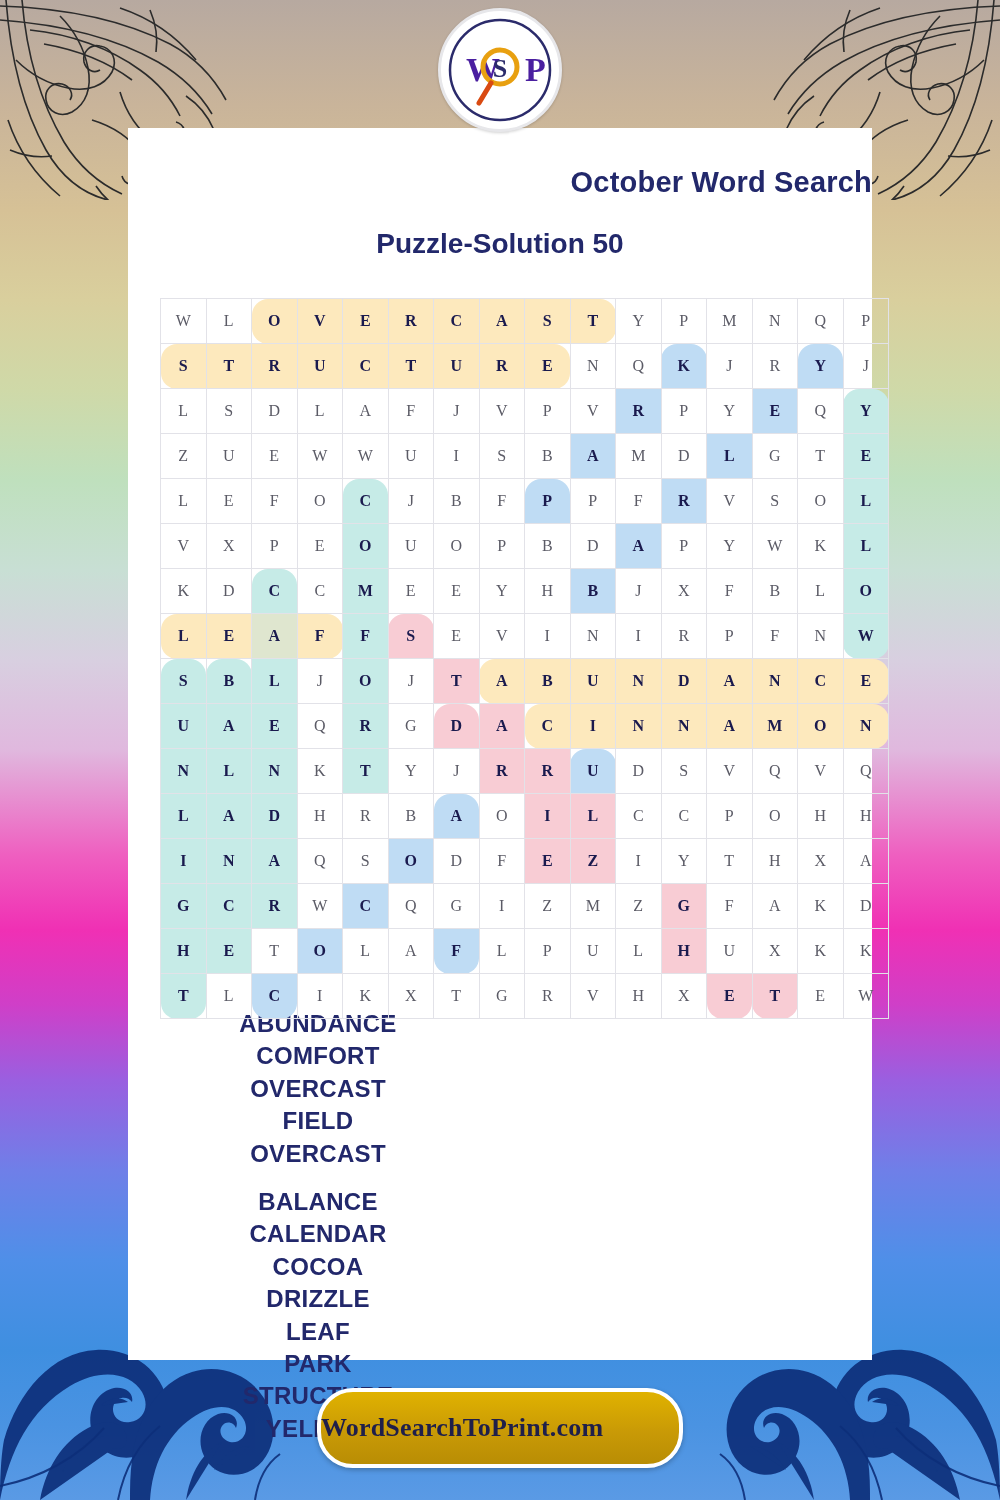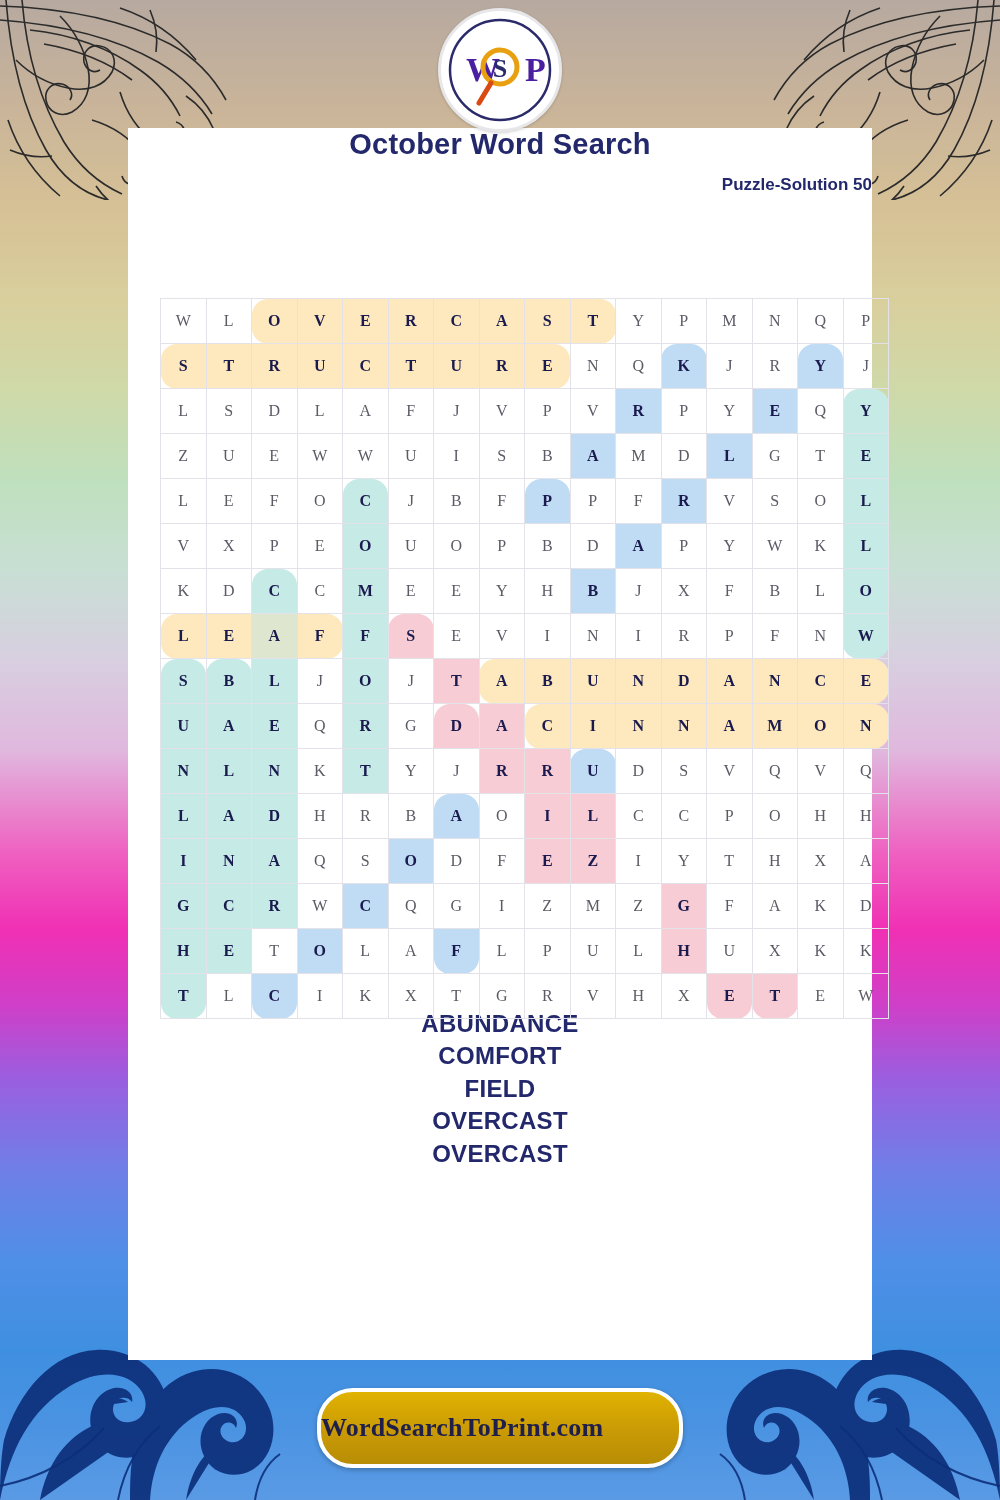--- a/index.html
+++ b/index.html
@@ -71,32 +71,33 @@
     height: 118px;
     border-radius: 50%;
     background: #ffffff;
     border: 3px solid #e7e7ea;
     box-shadow: 0 1px 3px rgba(0,0,0,0.18);
     z-index: 5;
   }
 
   
   #title {
-    text-align: center;
+    text-align: right;
     font-size: 29px;
     font-weight: bold;
     color: #22286b;
+    margin-top: 38px;
     letter-spacing: 0.2px;
   }
   #subtitle {
-    text-align: right;
-    font-size: 17px;
+    text-align: center;
+    font-size: 28px;
     font-weight: bold;
     color: #22286b;
-    margin-top: 14px;
+    margin-top: 29px;
   }
 
   
   #grid-wrap {
     position: absolute;
     left: 32px;
     top: 170px;
     width: 680px;
   }
   table.grid {
@@ -134,20 +135,21 @@
 
   
   #wordlist {
     position: absolute;
     left: 40px;
     top: 880px;
     width: 664px;
     display: flex;
     justify-content: center;
     gap: 16px;
+    flex-direction: column;
   }
   .wl-col {
     width: 300px;
     text-align: center;
   }
   .wl-col div {
     font-size: 24px;
     font-weight: bold;
     color: #22286b;
     line-height: 32.4px;
@@ -580,22 +582,32 @@
           <td>W</td>
         </tr>
       </tbody>
     </table>
   </div>
 
   <div id="wordlist">
     <div class="wl-col">
       <div>ABUNDANCE</div>
       <div>COMFORT</div>
+      <div>OVERCAST</div>
       <div>FIELD</div>
       <div>OVERCAST</div>
-      <div>OVERCAST</div>
+    </div>
+    <div class="wl-col">
+      <div>BALANCE</div>
+      <div>CALENDAR</div>
+      <div>COCOA</div>
+      <div>DRIZZLE</div>
+      <div>LEAF</div>
+      <div>PARK</div>
+      <div>STRUCTURE</div>
+      <div>YELLOW</div>
     </div>
   </div>
 </div>
 
 <div id="footer">
   <span>WordSearchToPrint.com</span>
 </div>
 
 </body></html>

